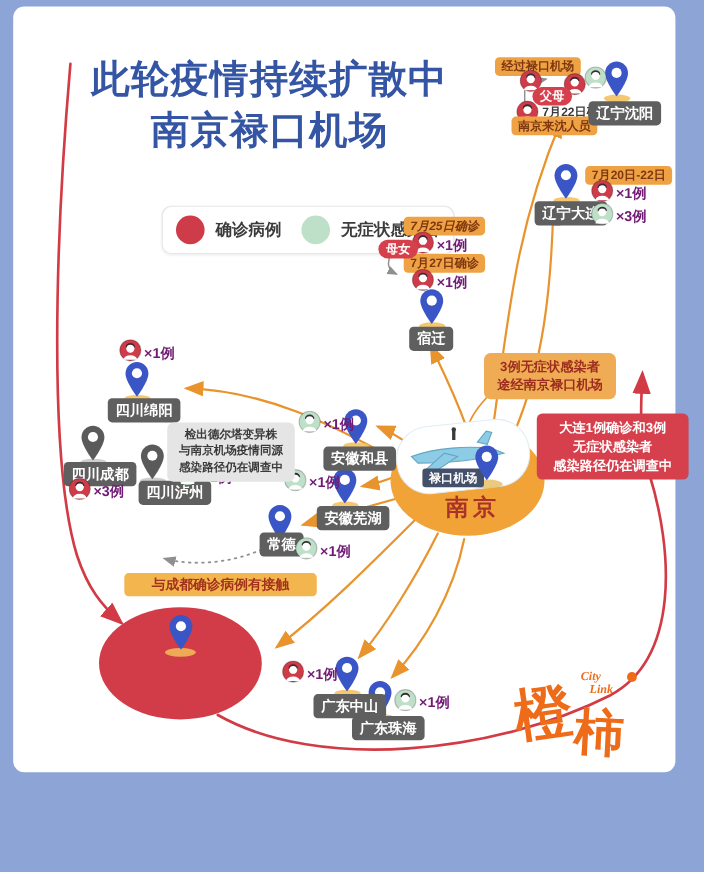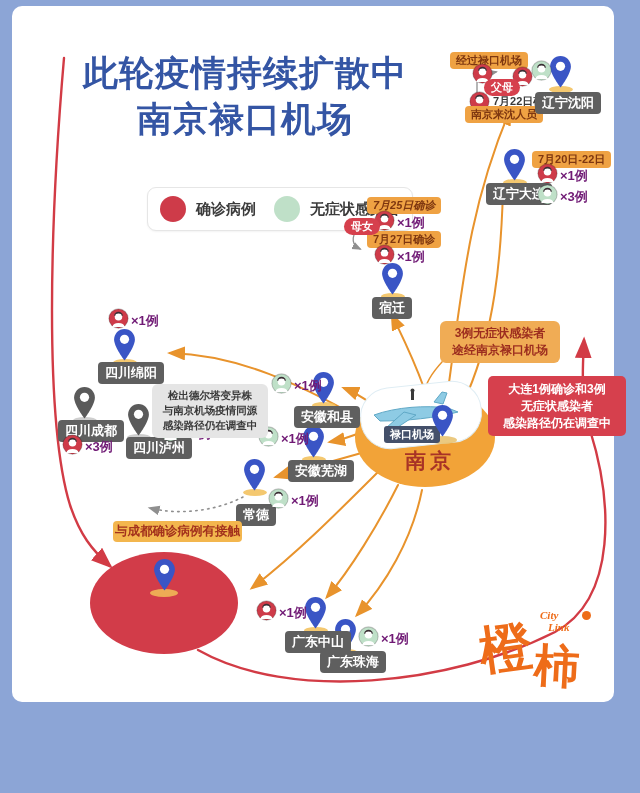--- a/index.html
+++ b/index.html
@@ -40,35 +40,35 @@
   .pin-shadow.orange{background:#F2BE57;opacity:.85;}
   .pin-shadow.gray{background:#C9C9C9;opacity:.9;}
 
   .note-red{position:absolute;background:#D6404D;color:#FFFFFF;font-size:12px;font-weight:bold;
         text-align:center;line-height:1.4;padding:5px 8px;border-radius:5px;z-index:8;}
   .note-orange{position:absolute;background:#F0AC55;color:#9C2D1F;font-size:12px;font-weight:bold;
         text-align:center;line-height:1.4;padding:4px 8px;border-radius:6px;z-index:8;}
   .note-gray{position:absolute;background:#e5e5e5;color:#3A3A3A;font-size:10.5px;font-weight:bold;
         text-align:center;line-height:1.45;padding:4px 7px;border-radius:6px;z-index:8;}
   .note-yellow{position:absolute;background:#F3B64E;color:#A3321D;font-size:12.5px;font-weight:bold;
-        padding:2px 2px;border-radius:4px;white-space:nowrap;z-index:8;}
+        padding:2px 25px;border-radius:4px;white-space:nowrap;z-index:8;}
 
   .hub-ellipse{position:absolute;left:355px;top:387px;width:140px;height:100px;background:#F2A338;
         border-radius:50%;z-index:2;}
   .hub-cloud{position:absolute;left:360px;top:384px;width:120px;height:60px;background:#FFFFFF;
         border:1px solid #DFEDF4;border-radius:30px;transform:rotate(-6deg);z-index:3;}
   .hub-city{position:absolute;left:380px;top:447px;width:100px;text-align:center;font-size:21px;
         font-weight:800;color:#A83326;letter-spacing:4px;z-index:6;}
 
   .zjj-ellipse{position:absolute;left:90px;top:552px;width:148px;height:102px;background:#D23C49;
         border-radius:50%;z-index:2;}
   .zjj-label{position:absolute;left:90px;top:597px;width:148px;text-align:center;color:#FFFFFF;
         font-size:23px;font-weight:800;letter-spacing:4px;z-index:6;}
 
-  .logo{position:absolute;left:478px;top:606px;width:128px;height:96px;z-index:6;}
+  .logo{position:absolute;left:466px;top:606px;width:128px;height:96px;z-index:6;}
   .logo .cjk{position:absolute;color:#EE6C19;font-weight:800;}
   .logo .c1{left:2px;top:8px;font-size:52px;transform:rotate(-8deg);}
   .logo .c2{left:56px;top:30px;font-size:46px;transform:rotate(3deg);}
   .logo .sub{position:absolute;color:#EE6C19;font-family:"Liberation Serif",serif;
         font-style:italic;font-weight:bold;font-size:11px;line-height:1.05;}
   .logo .s1{left:62px;top:4px;}
   .logo .s2{left:70px;top:16px;}
   .logo .dot{position:absolute;left:104px;top:5px;width:9px;height:9px;border-radius:50%;background:#EE6C19;}
 </style>
 </head>
@@ -323,21 +323,21 @@
     </span>
   <div class="pin-shadow orange" style="left:302px;top:456px;width:24px;height:7px;"></div>
   <div class="city-badge" style="left:288px;top:460px;">安徽芜湖</div>
 
   <span class="pin blue" style="left:242px;top:458px;">
       <svg>
         <use href="#sym-pin"></use>
       </svg>
     </span>
   <div class="pin-shadow orange" style="left:243px;top:489px;width:24px;height:7px;"></div>
-  <div class="city-badge" style="left:236px;top:504px;">常德</div>
+  <div class="city-badge" style="left:236px;top:484px;">常德</div>
   <span class="person green" style="left:268px;top:488px;">
       <svg>
         <use href="#sym-person"></use>
       </svg>
     </span>
   <div class="count" style="left:291px;top:492px;">×1例</div>
 
   <div class="note-yellow" style="left:113px;top:521px;">与成都确诊病例有接触</div>
 
   <div class="zjj-ellipse"></div>

